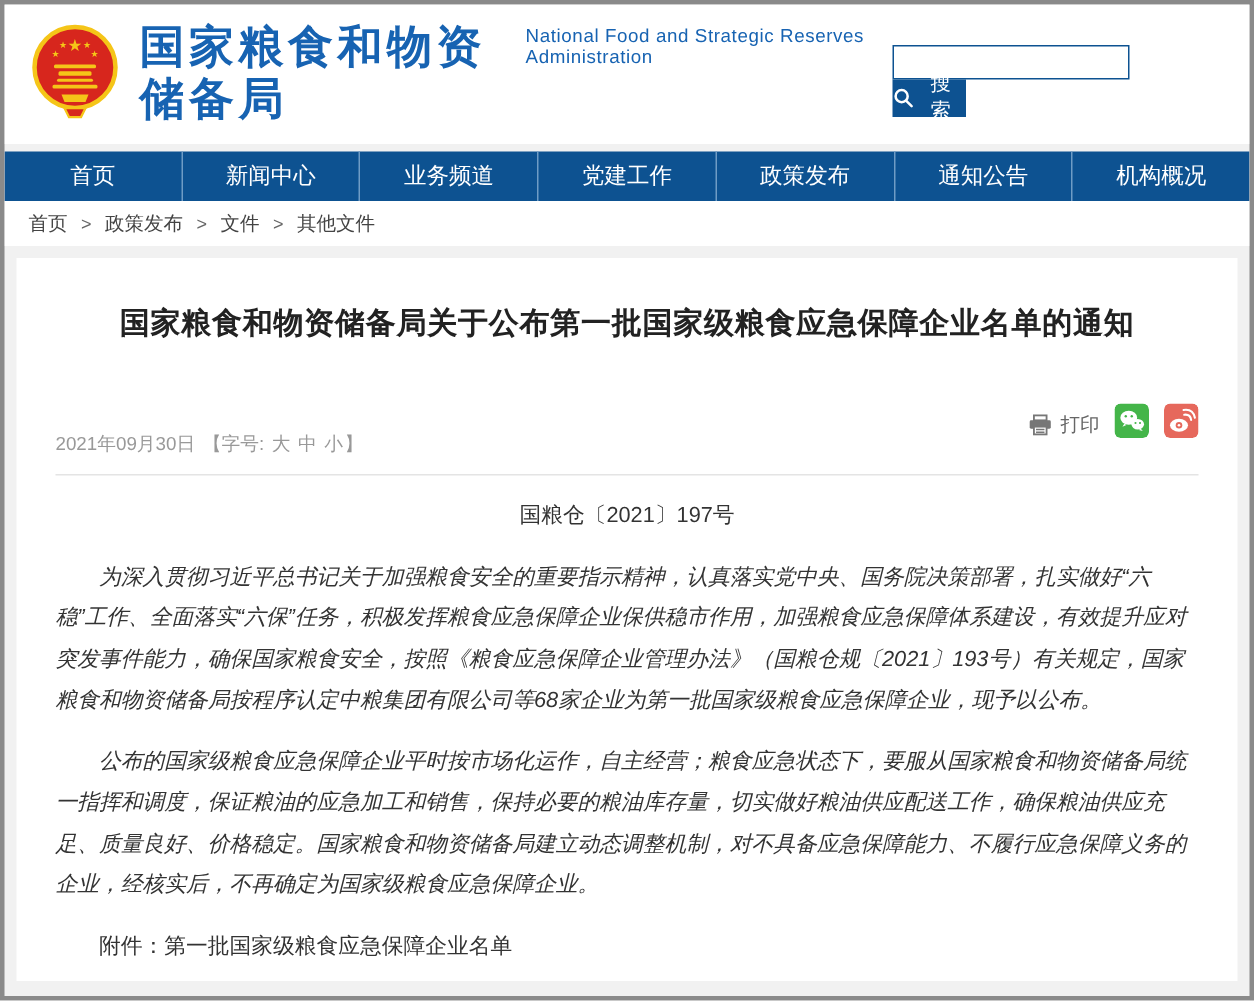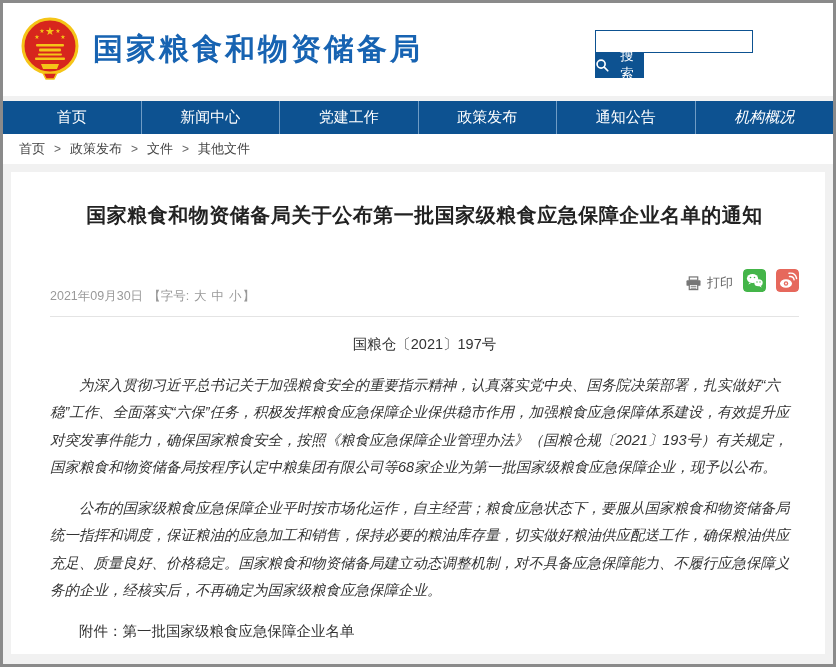--- a/index.html
+++ b/index.html
@@ -49,36 +49,36 @@
   
   .nav {
     margin-top: 5px; height: 33px; background: #0d5291;
     display: flex; flex-shrink: 0;
   }
   .nav-item {
     flex: 1; color: #ffffff; font-size: 15px;
     display: flex; align-items: center; justify-content: center;
     border-right: 1px solid #6f9cc5; cursor: pointer;
   }
-  .nav-item:last-child { border-right: none; font-style: italic; }
+  .nav-item:last-child { border-right: none; }
 
   
   .breadcrumb {
     height: 30px; background: #ffffff;
     display: flex; align-items: center; gap: 9px;
     padding-left: 16px; font-size: 13px; color: #444;
     flex-shrink: 0;
   }
   .crumb { cursor: pointer; }
   .crumb-sep { color: #666; font-size: 12px; }
 
   
   .article {
     background: #ffffff; margin: 8px 8px 10px 8px;
-    flex: 1; padding: 0 26px 16px 39px;
+    flex: 1; padding: 0 26px 16px 26px;
     overflow: hidden;
   }
   .article-title {
     margin-top: 30px; text-align: center;
     font-size: 20px; font-weight: 700; color: #222222;
     letter-spacing: 0.5px;
   }
   .meta-row {
     margin-top: 27px; padding-bottom: 11px;
     border-bottom: 1px solid #e4e4e4;
@@ -120,39 +120,41 @@
           <rect x="17" y="30" width="28" height="2.5" rx="1" fill="#f5c518"></rect>
           <rect x="20" y="34.5" width="22" height="3" rx="1" fill="#f5c518"></rect>
           <rect x="19" y="39.5" width="24" height="2" rx="1" fill="#f5c518"></rect>
           <rect x="16" y="43.5" width="30" height="2.5" rx="1" fill="#f5c518"></rect>
           <path d="M22,50 h18 l-2,5 h-14 Z" fill="#f5c518"></path>
           <path d="M24,59 h14 l-3,6 h-8 Z" fill="#d7261d" stroke="#f5c518" stroke-width="1.5"></path>
         </svg>
       </span>
       <div class="brand-text">
         <span class="brand-cn">国家粮食和物资储备局</span>
+        <span class="brand-en">National Food and Strategic Reserves Administration</span>
       </div>
     </div>
     <div class="search-box">
       <input class="search-input" type="text" value="" style="">
       <button class="search-btn">
         <span style="display:flex">
           <svg width="15" height="15" viewBox="0 0 16 16">
             <circle cx="6.5" cy="6.5" r="4.3" fill="none" stroke="#ffffff" stroke-width="1.8"></circle>
             <line x1="9.8" y1="9.8" x2="13.6" y2="13.6" stroke="#ffffff" stroke-width="1.8" stroke-linecap="round"></line>
           </svg>
         </span>
         <span>搜 索</span>
       </button>
     </div>
   </div>
 
   <div class="nav">
     <div class="nav-item">首页</div>
     <div class="nav-item">新闻中心</div>
+    <div class="nav-item">业务频道</div>
     <div class="nav-item">党建工作</div>
     <div class="nav-item">政策发布</div>
     <div class="nav-item">通知公告</div>
     <div class="nav-item">机构概况</div>
   </div>
 
   <div class="breadcrumb">
     <span class="crumb">首页</span>
     <span class="crumb-sep">&gt;</span>
     <span class="crumb">政策发布</span>

